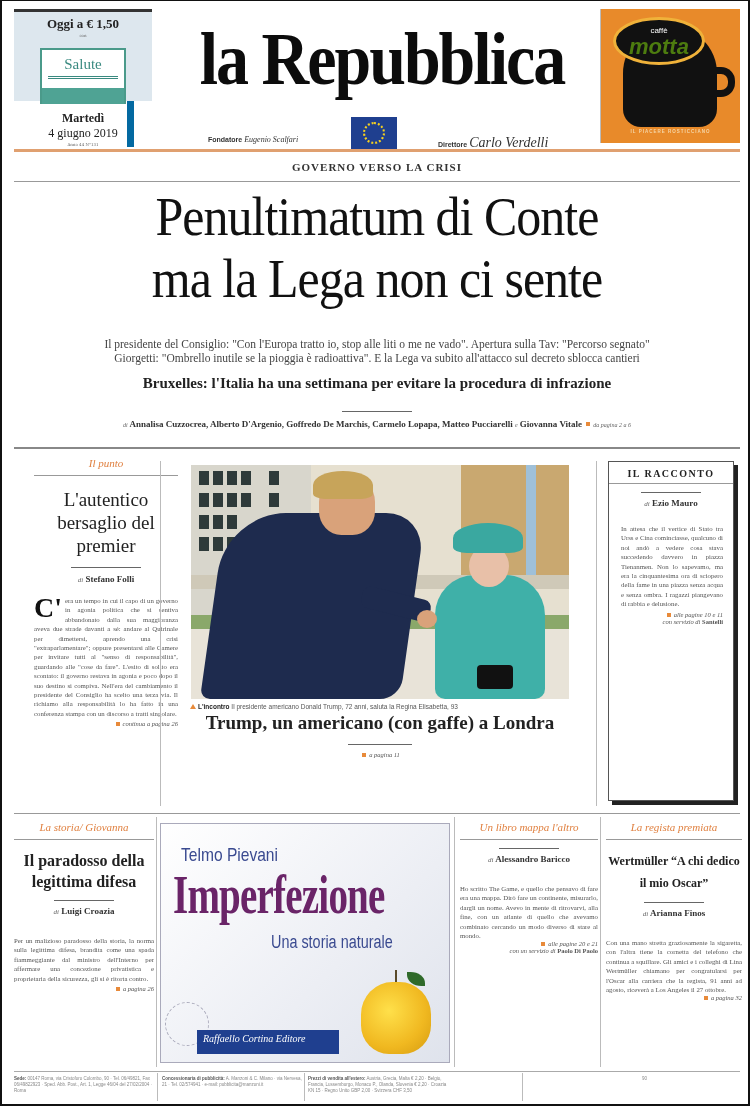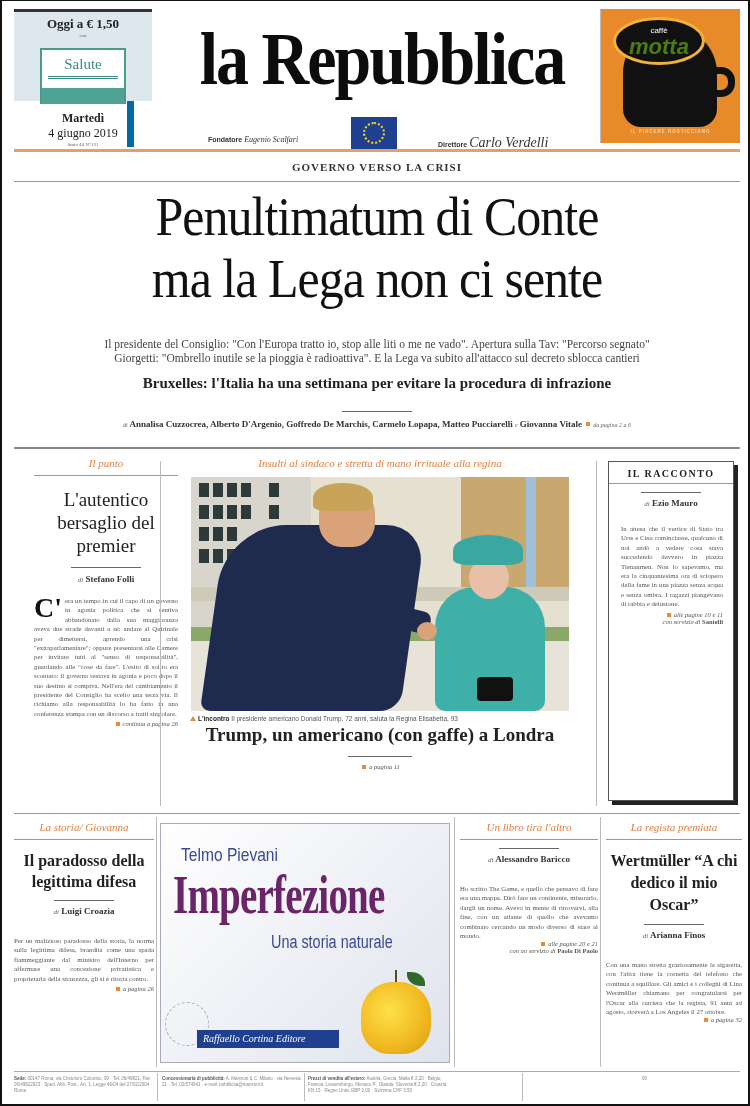--- a/index.html
+++ b/index.html
@@ -98,21 +98,21 @@
   .bottom-rule { position: absolute; left: 12px; top: 812px; width: 726px; height: 1px; background: #999; }
   #col-bl { left: 12px; top: 820px; width: 140px; }
   #col-ad { left: 158px; top: 822px; width: 290px; height: 240px; }
   #col-bm { left: 458px; top: 820px; width: 138px; }
   #col-br { left: 604px; top: 820px; width: 136px; }
 
   .ad-book { position: absolute; left: 0; top: 0; width: 290px; height: 240px; background: linear-gradient(135deg, #ffffff 0%, #eceef4 60%, #dfe3ec 100%); border: 1px solid #aab; }
   .ad-author { position: absolute; left: 20px; top: 20px; font-family: "Liberation Sans", sans-serif; font-size: 19px; color: #3a4a90; transform: scaleX(0.82); transform-origin: left; }
   .ad-title { position: absolute; left: 12px; top: 38px; font-family: "Liberation Serif", serif; font-size: 50px; font-weight: bold; color: #6a2468; letter-spacing: -1px; transform: scaleX(0.78) scaleY(1.1); transform-origin: left top; }
   .ad-sub { position: absolute; left: 110px; top: 108px; font-family: "Liberation Sans", sans-serif; font-size: 18px; color: #3a4a90; transform: scaleX(0.8); transform-origin: left; }
-  .ad-pub { position: absolute; left: 36px; top: 206px; width: 142px; height: 18px; background: #1f3f8f; color: #fff; font-family: "Liberation Serif", serif; font-style: italic; font-size: 10px; line-height: 18px; padding-left: 6px; }
+  .ad-pub { position: absolute; left: 36px; top: 206px; width: 142px; height: 24px; background: #1f3f8f; color: #fff; font-family: "Liberation Serif", serif; font-style: italic; font-size: 10px; line-height: 18px; padding-left: 6px; }
   .ad-shell { position: absolute; left: 4px; top: 178px; width: 44px; height: 44px; border: 1px dashed #aab; border-radius: 50%; }
   .ad-fruit { position: absolute; left: 200px; top: 158px; width: 70px; height: 72px; background: radial-gradient(circle at 40% 40%, #ffe04a 0%, #f0b820 60%, #d49a10 100%); border-radius: 45% 45% 40% 40%; }
   .ad-leaf { position: absolute; left: 246px; top: 148px; width: 18px; height: 14px; background: #2f6a2a; border-radius: 0 80% 0 80%; }
   .ad-stem { position: absolute; left: 234px; top: 146px; width: 2px; height: 14px; background: #5a4a2a; }
 
   
   .footer-rule { position: absolute; left: 12px; top: 1070px; width: 726px; height: 1px; background: #aaa; }
   .footer { position: absolute; top: 1075px; font-family: "Liberation Sans", sans-serif; font-size: 4.5px; line-height: 6px; color: #888; }
   .footer b { color: #555; }
 </style>
@@ -195,21 +195,20 @@
       <span>Stefano Folli</span>
     </div>
     <div class="col-body" style="margin-top:12px;">
       <span class="drop-cap">C'</span><span>era un tempo in cui il capo di un governo in agonia politica che si sentiva abbandonato dalla sua maggioranza aveva due strade davanti a sé: andare al Quirinale per dimettersi, aprendo una crisi "extraparlamentare"; oppure presentarsi alle Camere per invitare tutti al "senso di responsabilità", guardando alle "cose da fare". L'esito di solito era scontato: il governo restava in agonia e poco dopo il suo destino si compiva. Nell'era del cambiamento il presidente del Consiglio ha scelto una terza via. Il richiamo alla responsabilità lo ha fatto in una conferenza stampa con un discorso a tratti singolare.</span>
     </div>
     <div class="col-ref" style="margin-top:2px;"><span class="dot"></span><span>continua a pagina 26</span></div>
   </div>
   <div class="vrule" style="left:158px; top:460px; height:345px;"></div>
 
   <div class="col" id="col-center">
-    <div class="col-label">Insulti al sindaco e stretta di mano irrituale alla regina</div>
     <div class="photo">
       <div class="bg-left"></div>
       <div class="win" style="left:8px;top:6px;"></div>
       <div class="win" style="left:22px;top:6px;"></div>
       <div class="win" style="left:36px;top:6px;"></div>
       <div class="win" style="left:50px;top:6px;"></div>
       <div class="win" style="left:78px;top:6px;"></div>
       <div class="win" style="left:8px;top:28px;"></div>
       <div class="win" style="left:22px;top:28px;"></div>
       <div class="win" style="left:36px;top:28px;"></div>
@@ -287,40 +286,40 @@
       <div class="ad-shell"></div>
       <div class="ad-pub">Raffaello Cortina Editore</div>
       <div class="ad-stem"></div>
       <div class="ad-leaf"></div>
       <div class="ad-fruit"></div>
     </div>
   </div>
   <div class="vrule" style="left:452px; top:816px; height:250px;"></div>
 
   <div class="col" id="col-bm">
-    <div class="col-label">Un libro tira l'altro</div>
+    <div class="col-label">Un libro mappa l'altro</div>
     <div class="col-label-rule"></div>
     <div style="width:60px; height:1px; background:#666; margin:8px auto 5px;"></div>
     <div class="col-author">
       <span class="di">di</span>
       <span>Alessandro Baricco</span>
     </div>
     <div class="col-body" style="margin-top:20px;">Ho scritto The Game, e quello che pensavo di fare era una mappa. Dirò fare un continente, misurarlo, dargli un nome. Avevo in mente di ritrovarvi, alla fine, con un atlante di quello che avevamo combinato cercando un modo diverso di stare al mondo.</div>
     <div class="col-ref"><span class="dot"></span><span>alle pagine 20 e 21</span></div>
     <div class="col-ref">
       <span>con un servizio di</span>
       <b style="font-style:normal;">Paolo Di Paolo</b>
     </div>
   </div>
   <div class="vrule" style="left:598px; top:816px; height:250px;"></div>
 
   <div class="col" id="col-br">
     <div class="col-label">La regista premiata</div>
     <div class="col-label-rule"></div>
-    <div class="col-title" style="font-size:16px; line-height:22px; margin-top:10px; font-weight:bold;">Wertmüller “A chi dedico il mio Oscar”</div>
+    <div class="col-title" style="font-size:12px; line-height:22px; margin-top:10px; font-weight:bold;">Wertmüller “A chi dedico il mio Oscar”</div>
     <div style="width:60px; height:1px; background:#666; margin:8px auto 5px;"></div>
     <div class="col-author">
       <span class="di">di</span>
       <span>Arianna Finos</span>
     </div>
     <div class="col-body" style="margin-top:20px;">Con una mano stretta graziosamente la sigaretta, con l'altra tiene la cornetta del telefono che continua a squillare. Gli amici e i colleghi di Lina Wertmüller chiamano per congratularsi per l'Oscar alla carriera che la regista, 91 anni ad agosto, riceverà a Los Angeles il 27 ottobre.</div>
     <div class="col-ref"><span class="dot"></span><span>a pagina 32</span></div>
   </div>
 
   <div class="footer-rule"></div>

